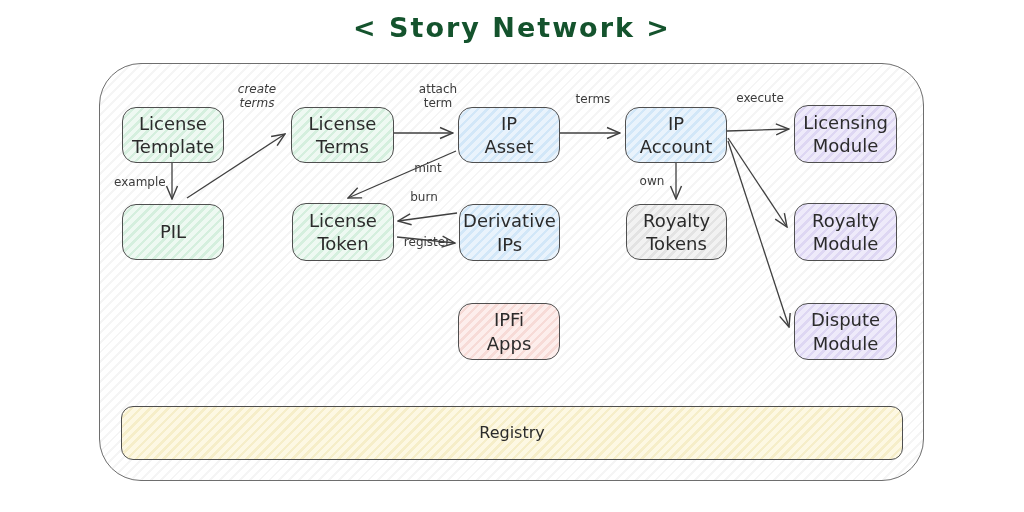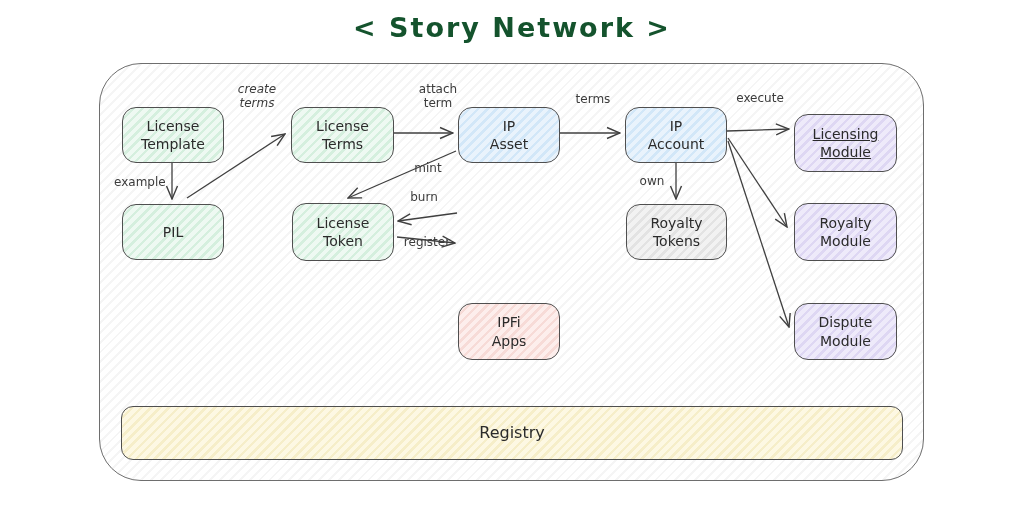--- a/index.html
+++ b/index.html
@@ -12,21 +12,21 @@
     font-size:27px;font-weight:bold;letter-spacing:2px;color:#14532d;
   }
   .container-box{
     position:absolute;left:99px;top:63px;width:823px;height:416px;
     border:1.6px solid #6e6e6e;border-radius:42px;
     background:repeating-linear-gradient(135deg,#f5f5f5 0 2px,#ffffff 2px 7px);
   }
   .node{
     position:absolute;border:1.6px solid #4f4f4f;border-radius:14px;
     display:flex;align-items:center;justify-content:center;text-align:center;
-    font-size:14px;line-height:1.3;white-space:pre-line;color:#2b2b2b;
+    font-size:18px;line-height:1.3;white-space:pre-line;color:#2b2b2b;
   }
   .fill-green {background:repeating-linear-gradient(135deg,#d5efde 0 2.5px,#eef9f2 2.5px 6.5px);}
   .fill-blue  {background:repeating-linear-gradient(135deg,#d2e7f8 0 2.5px,#e9f3fc 2.5px 6.5px);}
   .fill-purple{background:repeating-linear-gradient(135deg,#ded7f3 0 2.5px,#eeeafa 2.5px 6.5px);}
   .fill-gray  {background:repeating-linear-gradient(135deg,#e3e3e3 0 2.5px,#f2f2f2 2.5px 6.5px);}
   .fill-pink  {background:repeating-linear-gradient(135deg,#f7dbd7 0 2.5px,#fdeeec 2.5px 6.5px);}
   .fill-yellow{background:repeating-linear-gradient(135deg,#f6eec9 0 2.5px,#fdf8e3 2.5px 6.5px);border-radius:12px;}
   .edge-label{
     position:absolute;font-size:12px;color:#3b3b3b;text-align:center;
     white-space:pre-line;line-height:1.15;
@@ -43,25 +43,27 @@
   <div class="container-box"></div>
 
   <div class="node fill-green" style="left:122px;top:107px;width:100px;height:54px;">License
 Template</div>
   <div class="node fill-green" style="left:291px;top:107px;width:101px;height:54px;">License
 Terms</div>
   <div class="node fill-blue" style="left:458px;top:107px;width:100px;height:54px;">IP
 Asset</div>
   <div class="node fill-blue" style="left:625px;top:107px;width:100px;height:54px;">IP
 Account</div>
-  <div class="node fill-purple" style="left:794px;top:114px;width:101px;height:56px;text-decoration:underline;">Licensing
+  <div class="node fill-purple" style="left:794px;top:105px;width:101px;height:56px;">Licensing
 Module</div>
   <div class="node fill-green" style="left:122px;top:204px;width:100px;height:54px;">PIL</div>
   <div class="node fill-green" style="left:292px;top:203px;width:100px;height:56px;">License
 Token</div>
+  <div class="node fill-blue" style="left:459px;top:204px;width:99px;height:55px;">Derivative
+IPs</div>
   <div class="node fill-gray" style="left:626px;top:204px;width:99px;height:54px;">Royalty
 Tokens</div>
   <div class="node fill-purple" style="left:794px;top:203px;width:101px;height:56px;">Royalty
 Module</div>
   <div class="node fill-pink" style="left:458px;top:303px;width:100px;height:55px;">IPFi
 Apps</div>
   <div class="node fill-purple" style="left:794px;top:303px;width:101px;height:55px;">Dispute
 Module</div>
   <div class="node fill-yellow" style="left:121px;top:406px;width:780px;height:52px;font-size:16px;">Registry</div>
 

